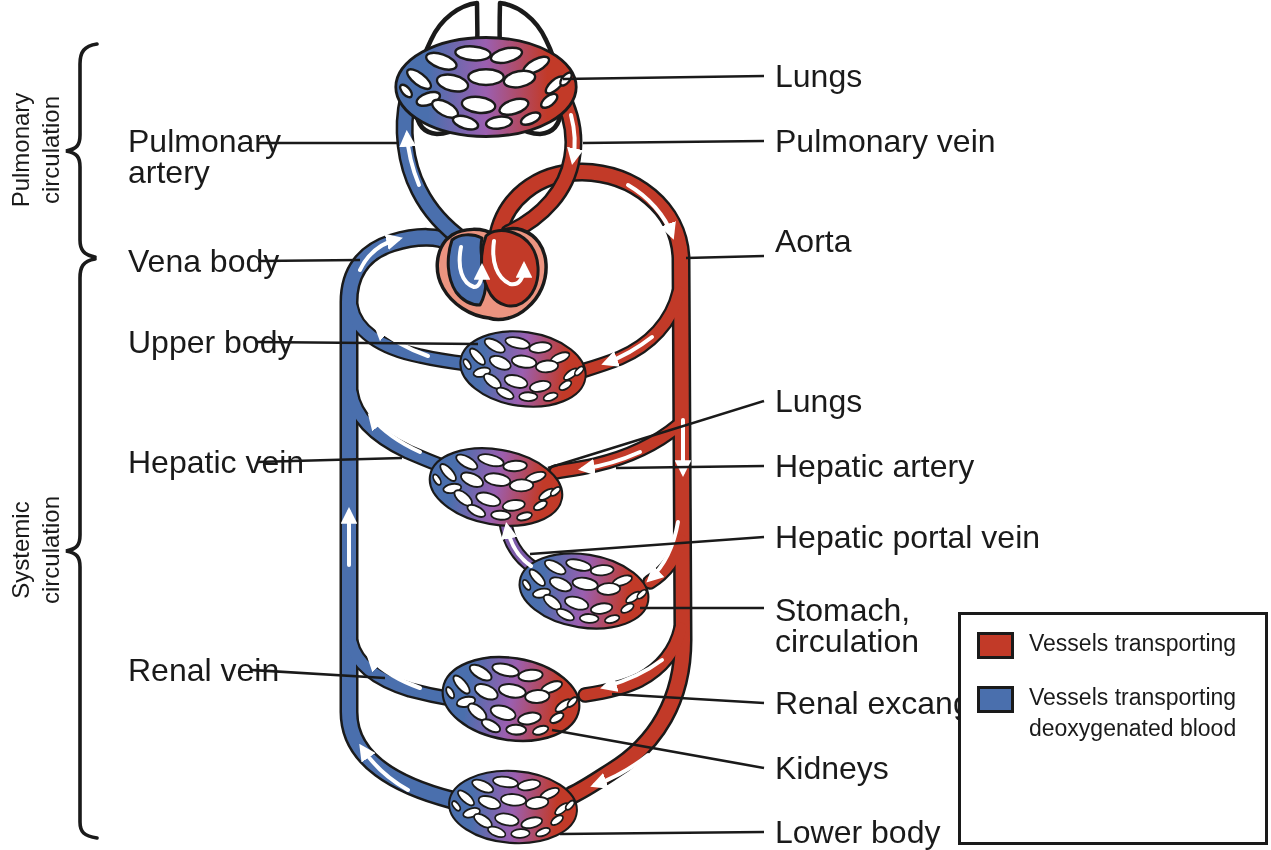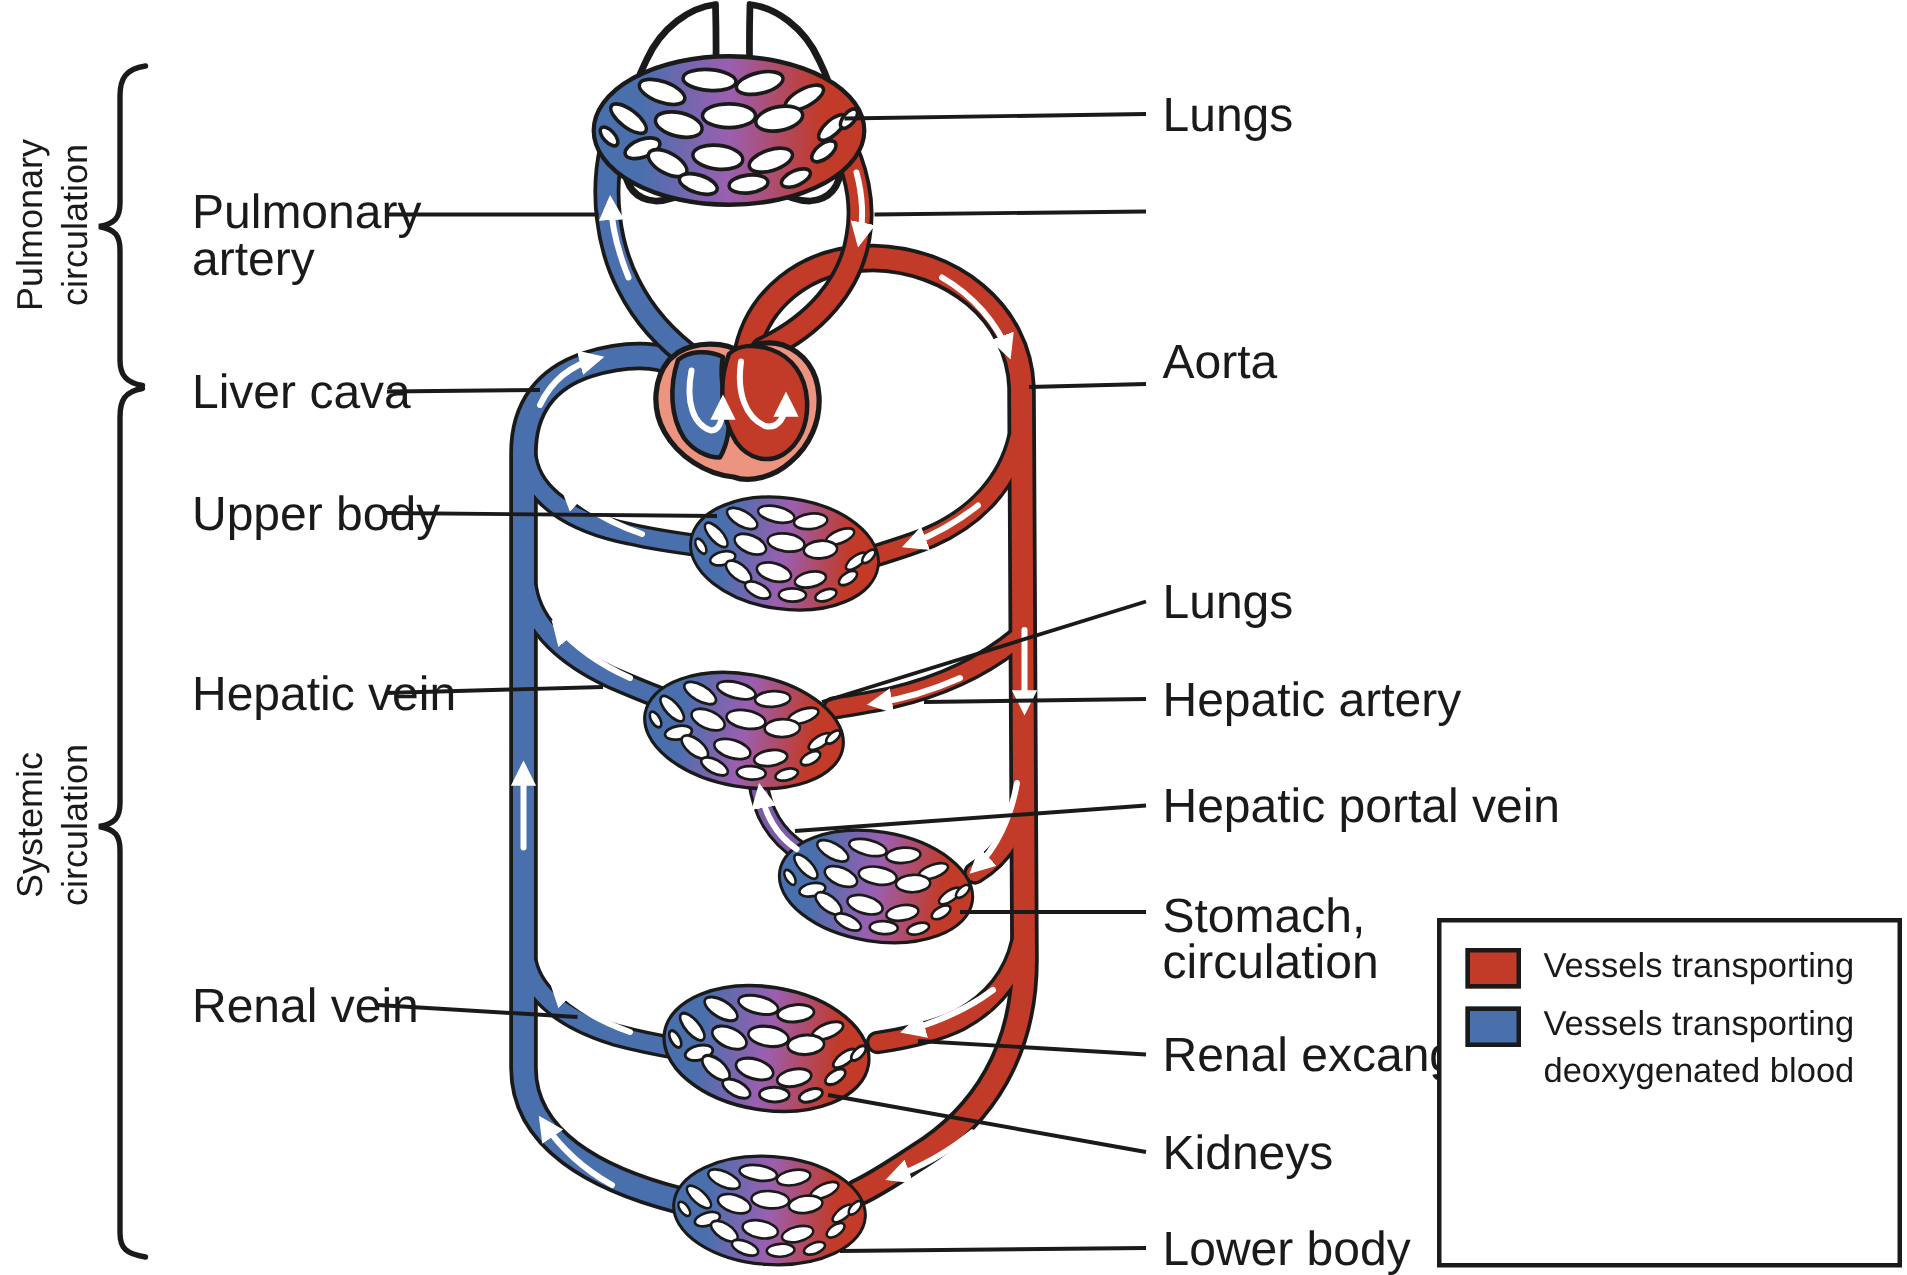--- a/index.html
+++ b/index.html
@@ -11,21 +11,21 @@
     --label_text:#1a1a1a;
   }
   html,body{margin:0;padding:0;background:#fff;}
   .stage{position:relative;width:1271px;height:850px;background:#fff;overflow:hidden;
          font-family:"Liberation Sans","DejaVu Sans",sans-serif;color:var(--label_text);}
   svg{position:absolute;left:0;top:0;}
   .lbl{position:absolute;font-size:32px;line-height:31px;white-space:nowrap;color:var(--label_text);}
   .bracket-label{position:absolute;transform:translate(-50%,-50%) rotate(-90deg);
                  text-align:center;font-size:24px;line-height:30px;white-space:nowrap;color:var(--label_text);}
   .legend{position:absolute;left:958px;top:612px;width:310px;height:233px;border:3px solid var(--outline);
-          box-sizing:border-box;background:#fff;padding:13px 16px;display:flex;flex-direction:column;gap:8px;}
+          box-sizing:border-box;background:#fff;padding:13px 16px;display:flex;flex-direction:column;gap:23px;}
   .legend-item{display:flex;gap:15px;font-size:23px;line-height:31px;}
   .swatch{width:31px;height:21px;border:3px solid var(--outline);margin-top:4px;flex:none;display:inline-block;}
   
   .out{stroke:var(--outline);fill:none;}
   .v-red{stroke:var(--oxygenated);fill:none;}
   .v-blue{stroke:var(--deoxygenated);fill:none;}
   .v-portal{stroke:#7b5aa8;fill:none;}
   .leader{stroke:var(--outline);stroke-width:2.6px;fill:none;}
   .bracket{stroke:var(--outline);stroke-width:3.6px;fill:none;stroke-linecap:round;}
   .flow{stroke:#fff;stroke-width:4px;fill:none;stroke-linecap:round;}
@@ -200,26 +200,27 @@
   </div>
   <div class="bracket-label" style="left:36px;top:550px">
     <span>Systemic</span><br>
     <span>circulation</span>
   </div>
 
   <div class="lbl" style="left:128px;top:126px">
     <span>Pulmonary</span><br>
     <span>artery</span>
   </div>
-  <div class="lbl" style="left:128px;top:246px">Liver cava</div>
+  <div class="lbl" style="left:128px;top:246px">Vena body</div>
   <div class="lbl" style="left:128px;top:327px">Upper body</div>
   <div class="lbl" style="left:128px;top:447px">Hepatic vein</div>
   <div class="lbl" style="left:128px;top:655px">Renal vein</div>
 
   <div class="lbl" style="left:775px;top:61px">Lungs</div>
+  <div class="lbl" style="left:775px;top:126px">Pulmonary vein</div>
   <div class="lbl" style="left:775px;top:226px">Aorta</div>
   <div class="lbl" style="left:775px;top:386px">Lungs</div>
   <div class="lbl" style="left:775px;top:522px">Hepatic portal vein</div>
   <div class="lbl" style="left:775px;top:451px">Hepatic artery</div>
   <div class="lbl" style="left:775px;top:595px">
     <span>Stomach,</span><br>
     <span>circulation</span>
   </div>
   <div class="lbl" style="left:775px;top:688px">Renal excange</div>
   <div class="lbl" style="left:775px;top:753px">Kidneys</div>

